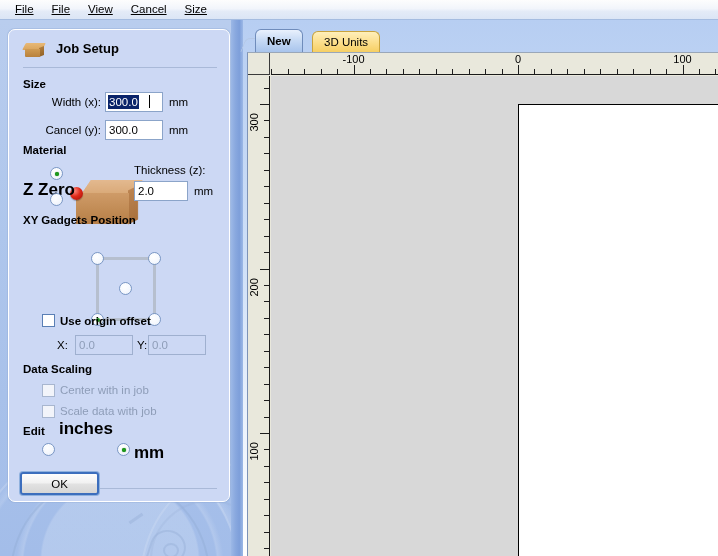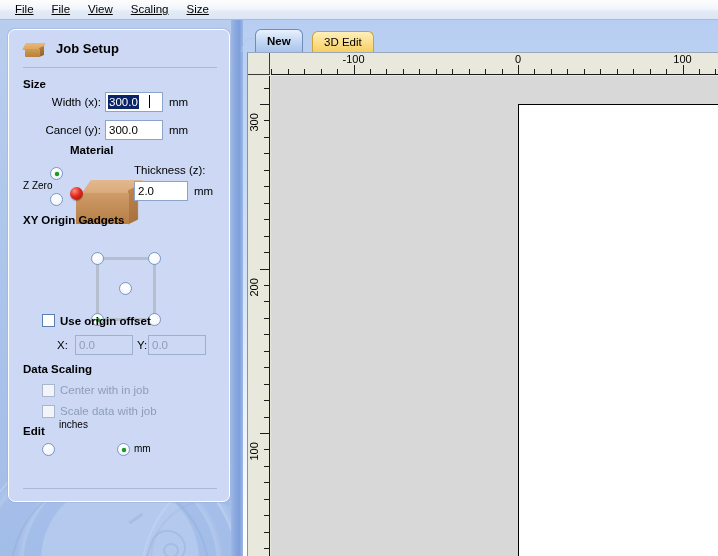--- a/index.html
+++ b/index.html
@@ -214,22 +214,23 @@
     background: #f2f4fa;
   }
   .cb-label {
     position: absolute;
     font-size: 11.5px; font-weight: bold; color: #000;
     white-space: nowrap;
   }
   .cb-label.disabled { color: #8e9db8; font-weight: normal; }
   .rb-label {
     position: absolute;
-    font-size: 10px; color: #000;
-    white-space: nowrap;
+    font-size: 17px; color: #000;
+    white-space: nowrap;
+    font-weight: bold;
   }
 
   
   #matblock {
     position: absolute; left: 67px; top: 150px;
     width: 62px; height: 44px;
   }
   #matblock .mtop {
     position: absolute; left: 10px; top: 0px;
     width: 52px; height: 14px;
@@ -417,21 +418,21 @@
 </style>
 </head>
 <body>
 
 <div id="app">
 
   <div id="menubar">
     <div class="menu-item"><u>File</u></div>
     <div class="menu-item"><u>File</u></div>
     <div class="menu-item"><u>View</u></div>
-    <div class="menu-item"><u>Scaling</u></div>
+    <div class="menu-item"><u>Cancel</u></div>
     <div class="menu-item"><u>Size</u></div>
   </div>
 
   <div id="leftbg">
     <div class="swirl s1"></div>
     <div class="swirl s2"></div>
     <div class="swirl s3"></div>
     <div class="swirl s4"></div>
     <div class="curl"></div>
     <div class="curl2"></div>
@@ -456,38 +457,38 @@
     <div class="fld-label" style="left:20px; top:66px; width:72px;">Width (x):</div>
     <input class="txt selected" style="left: 96px; top: 62px; width: 58px;" value="300.0">
     <div class="selhighlight" style="left:99px; top:65px;">300.0</div>
     <div class="caret" style="left:140px; top:65px;"></div>
     <div class="unit" style="left:160px; top:66px;">mm</div>
 
     <div class="fld-label" style="left:20px; top:94px; width:72px;">Cancel (y):</div>
     <input class="txt" style="left: 96px; top: 90px; width: 58px;" value="300.0">
     <div class="unit" style="left:160px; top:94px;">mm</div>
 
-    <div class="section-head" style="left:14px; top:114px;margin-left:47px;">Material</div>
+    <div class="section-head" style="left:14px; top:114px;">Material</div>
 
     <div id="matblock">
       <div class="mtop"></div>
         <div class="mside"></div>
         <div class="mfront"></div>
       <div class="mdot"></div>
     </div>
 
     <div class="radio on" style="left:41px; top:137px;"></div>
     <div class="rb-label" style="left:14px; top:150px;">Z Zero</div>
     <div class="radio" style="left:41px; top:163px;"></div>
 
     <div class="fld-label" style="left:125px; top:134px;">Thickness (z):</div>
     <input class="txt" style="left: 125px; top: 151px; width: 54px;" value="2.0">
     <div class="unit" style="left:185px; top:155px;">mm</div>
 
-    <div class="section-head" style="left:14px; top:184px;">XY Origin Gadgets</div>
+    <div class="section-head" style="left:14px; top:184px;">XY Gadgets Position</div>
 
     <div id="xywidget">
       <div class="line h" style="left:6px; top:5px; width:56px;"></div>
       <div class="line h" style="left:6px; top:66px; width:56px;"></div>
       <div class="line v" style="left:5px; top:6px; height:61px;"></div>
       <div class="line v" style="left:62px; top:6px; height:61px;"></div>
       <div class="node" style="left:0px; top:0px;"></div>
       <div class="node" style="left:57px; top:0px;"></div>
       <div class="node" style="left:28px; top:30px;"></div>
       <div class="node on" style="left:0px; top:61px;"></div>
@@ -509,27 +510,28 @@
     <div class="cb-label disabled" style="left:51px; top:375px;">Scale data with job</div>
 
     <div class="section-head" style="left:14px; top:395px;">Edit</div>
     <div class="radio" style="left:33px; top:413px;"></div>
     <div class="rb-label" style="left:50px; top:389px;">inches</div>
     <div class="radio on" style="left:108px; top:413px;"></div>
     <div class="rb-label" style="left:125px; top:413px;">mm</div>
 
     <div class="panel-hr" id="hr-bottom"></div>
 
+    <button class="btn focus" style="left:11px; top:442px; width:79px;">OK</button>
   </div>
 
   <div id="rightside">
     <div id="tabstrip">
       <div id="tab-left-curve"></div>
       <div class="tab active">New</div>
-      <div class="tab inactive">3D Edit</div>
+      <div class="tab inactive">3D Units</div>
     </div>
   </div>
 
   <div id="canvasframe">
     <div id="ruler-corner"></div>
     <div id="hruler">
         <div class="htick minor" style="left: 0.25px;"></div>
         <div class="htick minor" style="left: 16.7px;"></div>
         <div class="htick minor" style="left: 33.15px;"></div>
         <div class="htick minor" style="left: 49.6px;"></div>

